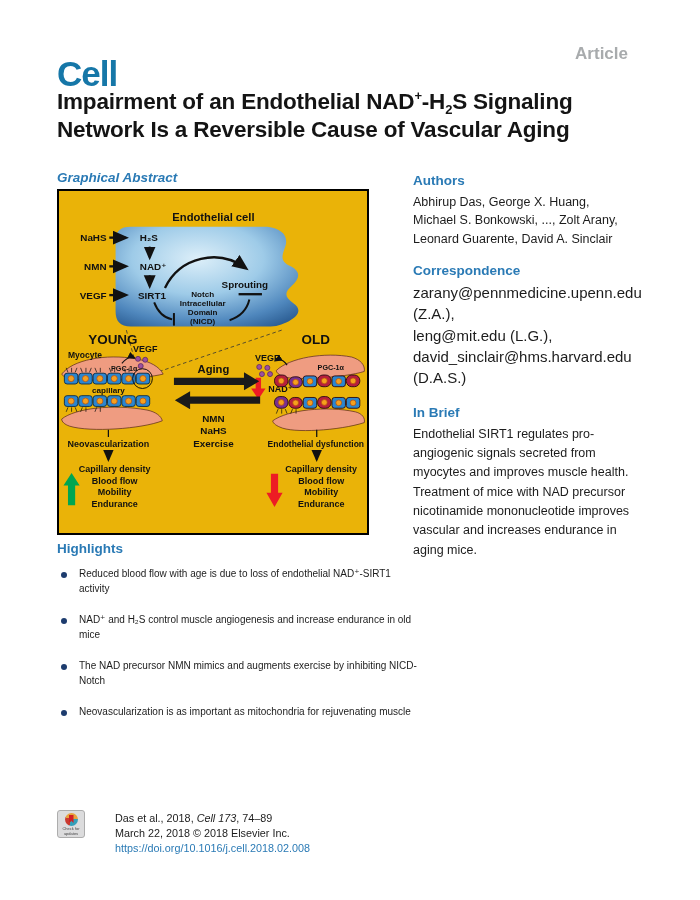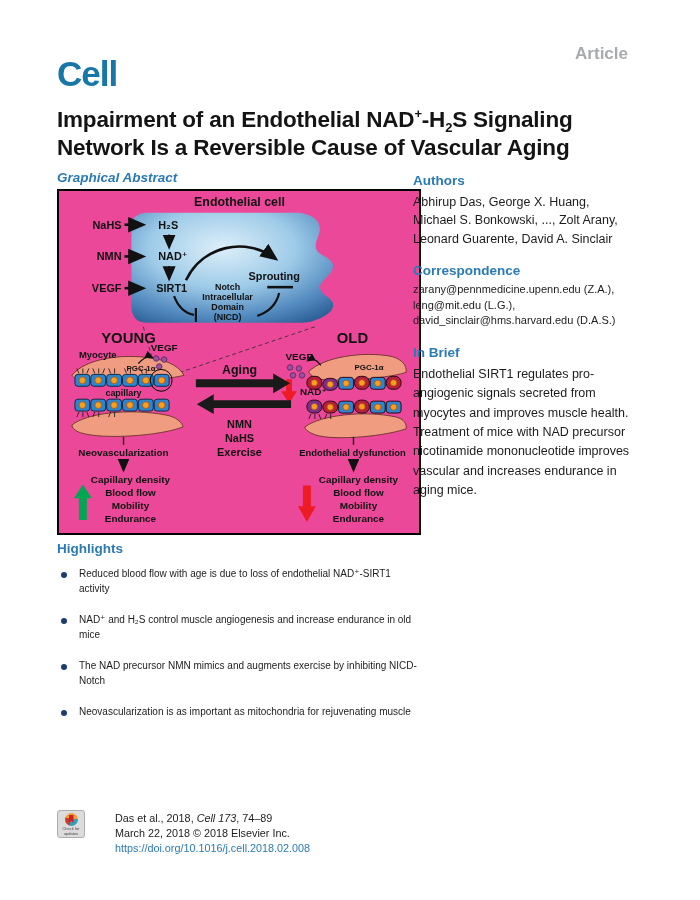--- a/index.html
+++ b/index.html
@@ -3,35 +3,35 @@
 <meta charset="utf-8">
 <style>
   * { margin:0; padding:0; box-sizing:border-box; }
   html,body { background:#fff; }
   .page {
     position:relative; width:700px; height:900px; background:#ffffff;
     font-family:"Liberation Sans","DejaVu Sans",sans-serif; color:#1c1c1c; overflow:hidden;
   }
   .article-label { position:absolute; top:44px; right:72px; font-size:17px; font-weight:bold; color:#a8abad; }
   .cell-logo { position:absolute; top:54px; left:57px; font-size:35px; font-weight:bold; color:#1677a8; letter-spacing:-1px; }
-  .paper-title { position:absolute; top:106px; left:57px; width:580px; font-size:22.5px; font-weight:bold; color:#141414; line-height:1.19; letter-spacing:-0.2px; }
+  .paper-title { position:absolute; top:88px; left:57px; width:580px; font-size:22.5px; font-weight:bold; color:#141414; line-height:1.19; letter-spacing:-0.2px; }
   .paper-title sup { font-size:13px; }
   .paper-title sub { font-size:13px; }
   .section-heading { font-size:13.5px; font-weight:bold; color:#2a7ab5; }
 
   
   .ga-heading { position:absolute; top:170px; left:57px;font-style:italic; }
-  .ga-box { position:absolute; top:189px; left:57px; width:364px; height:346px; border:2px solid #000; background:#ec4899; }
+  .ga-box { position:absolute; top:189px; left:57px; width:312px; height:346px; border:2px solid #000; background:#eab308; }
   .ga-box svg { display:block; width:100%; height:100%; }
 
   
   .right-col { position:absolute; left:413px; top:173px; width:240px; }
   .authors-line { font-size:12.5px; line-height:1.47; color:#1c1c1c; }
   .corr-block { margin-top:15px; }
-  .corr-line { font-size:11px; line-height:1.42; color:#1c1c1c; }
+  .corr-line { font-size:15px; line-height:1.42; color:#1c1c1c; }
   .brief-block { margin-top:16px; }
   .brief-text { font-size:12.5px; line-height:1.55; color:#1c1c1c; width:232px; }
 
   
   .highlights { position:absolute; left:57px; top:541px; width:362px; }
   .highlights .section-heading { margin-bottom:10px; }
   .hl-item { position:relative; padding-left:22px; margin-bottom:16px; font-size:10px; line-height:1.5; color:#1c1c1c; }
   .hl-bullet { position:absolute; left:4px; top:6px; width:6px; height:6px; border-radius:50%; background:#1d3c6e; }
 
   

